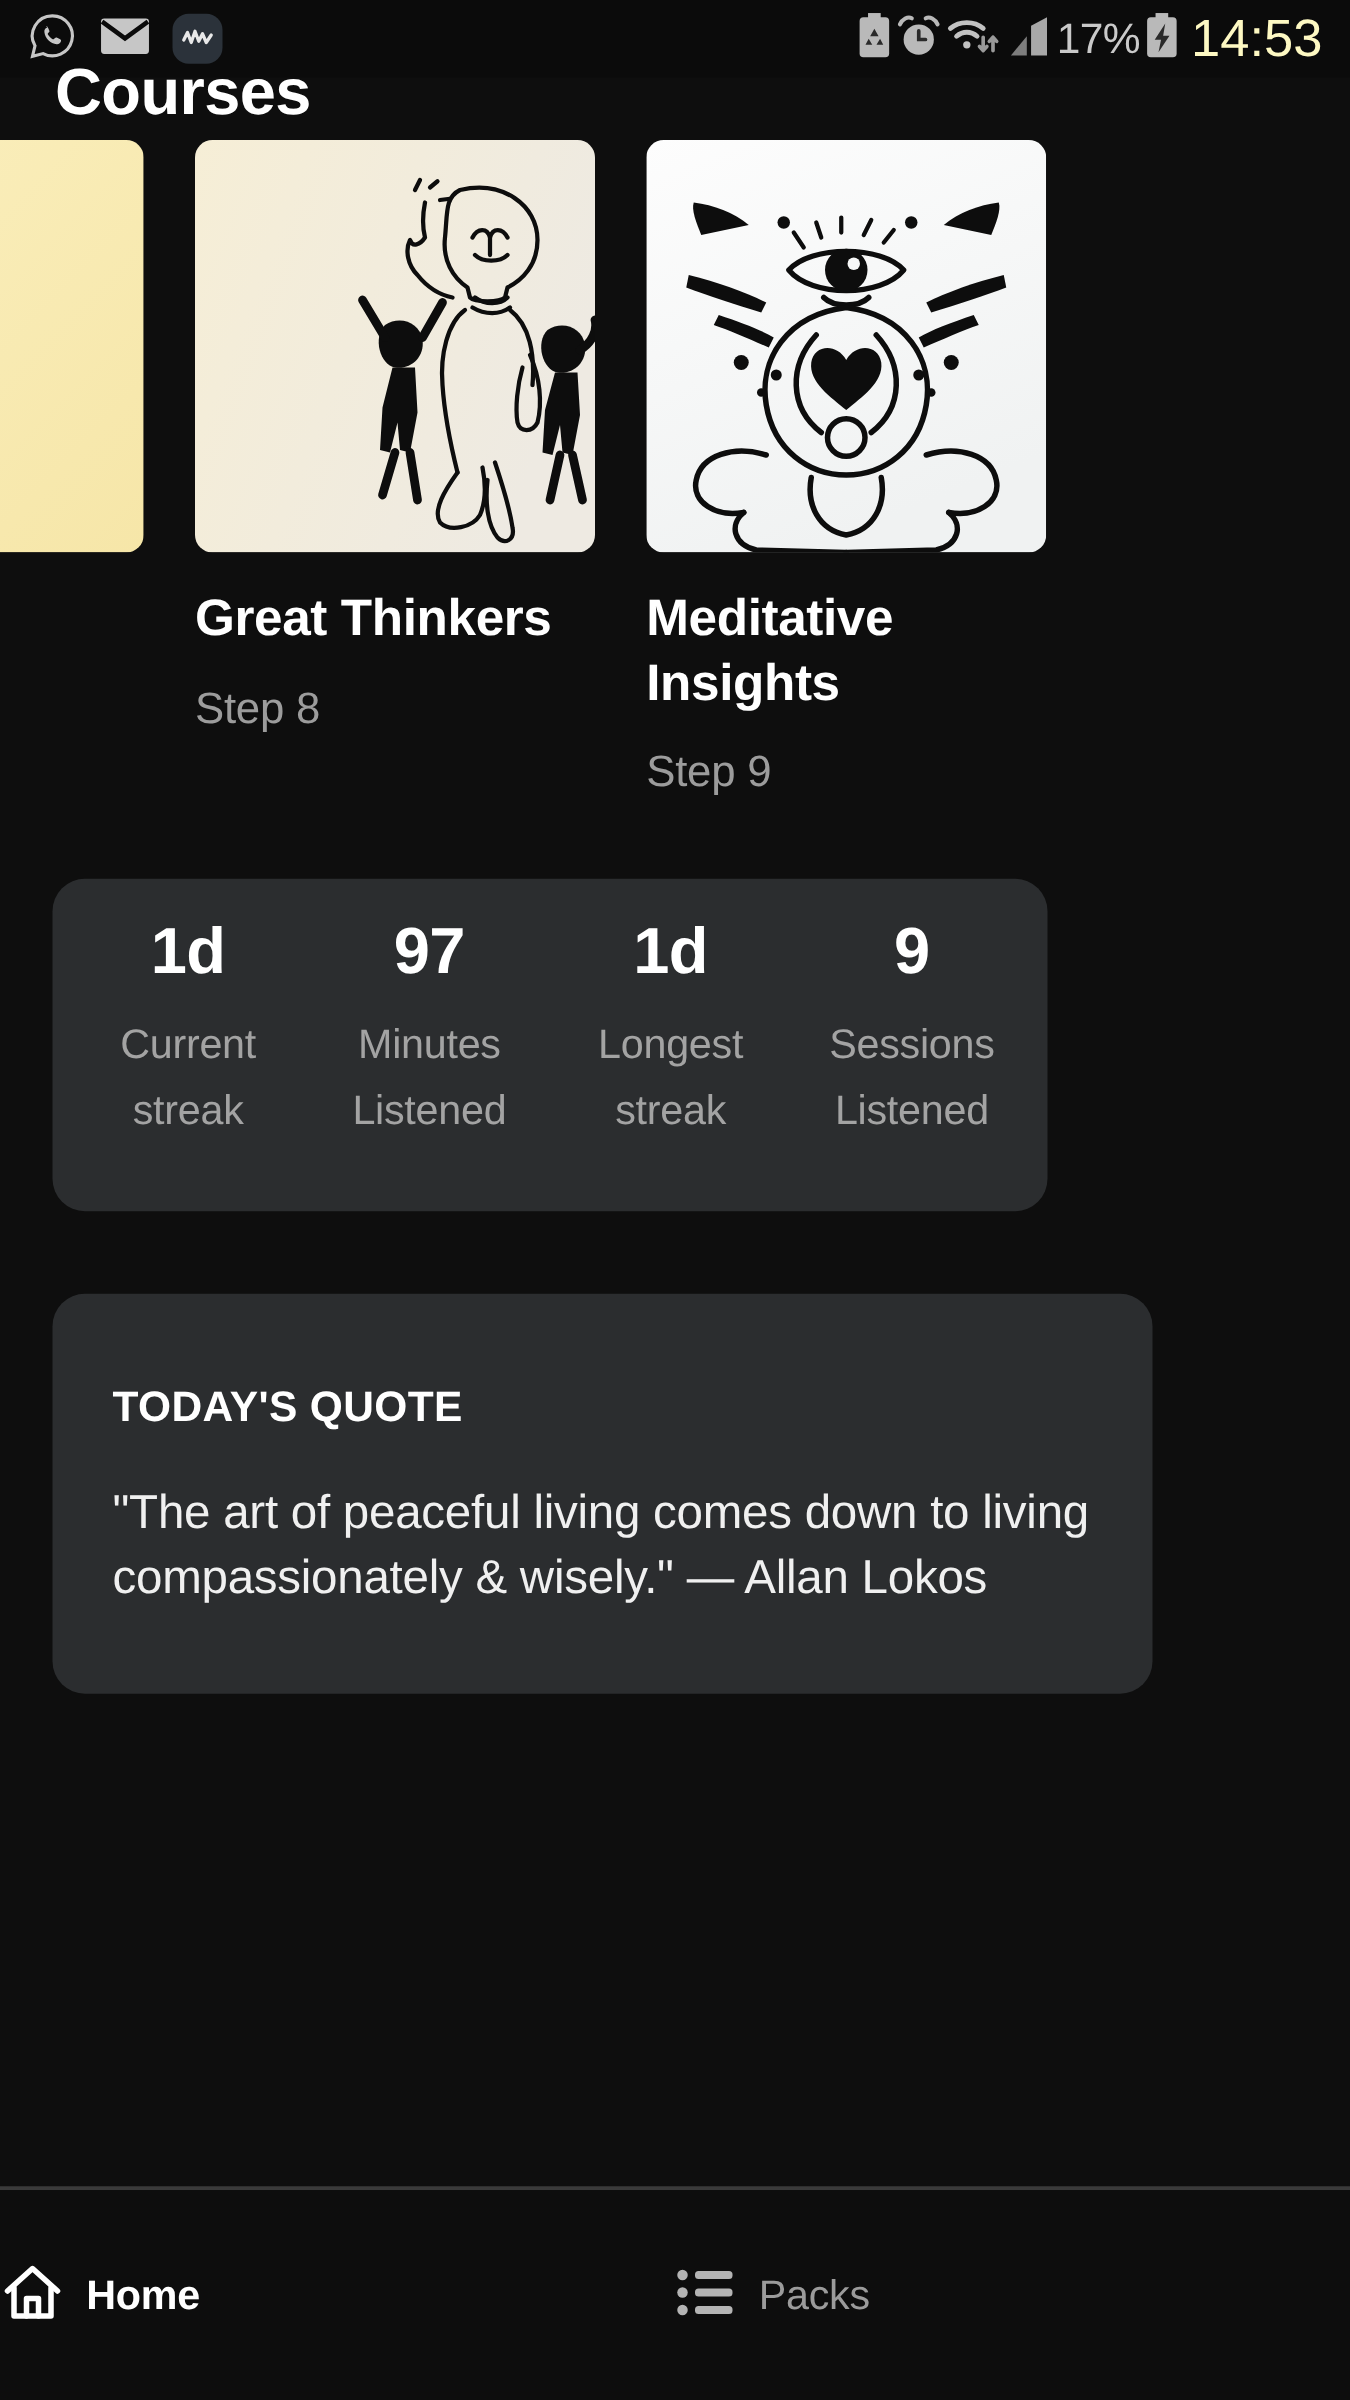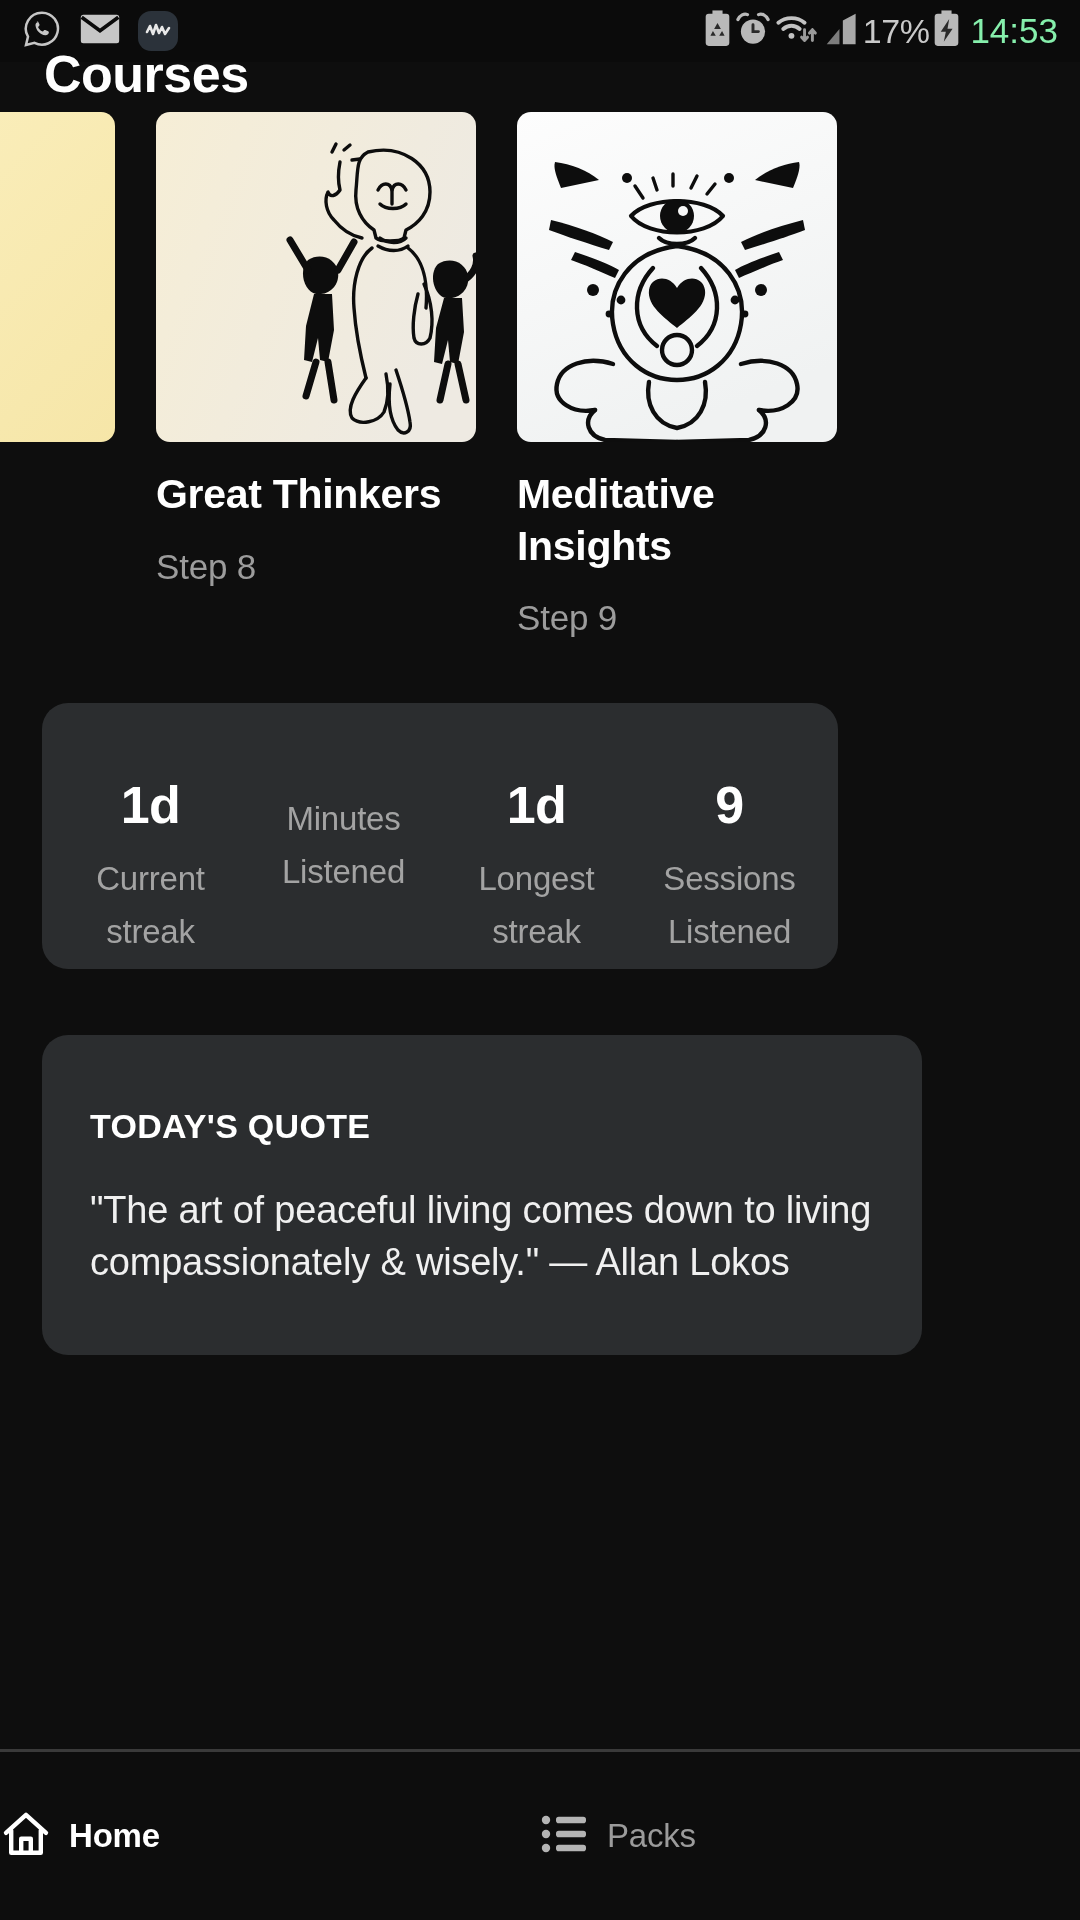--- a/index.html
+++ b/index.html
@@ -14,21 +14,21 @@
   
   .statusbar {
     position:absolute; top:0; left:0; width:1080px; height:62px;
     display:flex; align-items:center; padding:0 22px;
     background:#0b0b0b;
   }
   .sb-left { display:flex; align-items:center; gap:18px; }
   .sb-right { margin-left:auto; display:flex; align-items:center; gap:4px; }
   .sb-icon { display:block; }
   .sb-text { color:#c9c9c9; font-size:34px; letter-spacing:-0.5px; font-family:"Liberation Sans", sans-serif; }
-  .sb-clock { color:#86efac; font-size:35px; letter-spacing:0px; margin-left:6px; }
+  .sb-clock { color:#fef9c3; font-size:42px; letter-spacing:0px; margin-left:6px; }
   .app-badge {
     width:40px; height:40px; border-radius:13px; background:#2b323a;
     display:flex; align-items:center; justify-content:center;
   }
 
   
   .page-title {
     position:absolute; top:44px; left:44px;
     color:#ffffff; font-size:52px; font-weight:bold; letter-spacing:-0.5px;
   }
@@ -50,21 +50,21 @@
     line-height:1.26; letter-spacing:-0.3px;
   }
   .course-step {
     margin-top:26px; color:#9c9c9c; font-size:35px; letter-spacing:-0.2px;
   }
 
   
   .stats-card {
     position:absolute; top:703px; left:42px; width:796px; height:266px;
     background:#2b2d2f; border-radius:26px;
-    display:flex; align-items:flex-start; padding:72px 12px 0 12px;
+    display:flex; align-items:flex-start; padding:28px 12px 0 12px;
   }
   .stat { flex:1; text-align:center; }
   .stat-value { color:#ffffff; font-size:52px; font-weight:bold; letter-spacing:-0.5px; }
   .stat-label {
     margin-top:18px; color:#a3a3a3; font-size:33px; line-height:1.6;
     letter-spacing:-0.2px;
   }
 
   
   .quote-card {
@@ -321,20 +321,21 @@
 
   <div class="stats-card">
     <div class="stat">
       <div class="stat-value">1d</div>
       <div class="stat-label">
         <span>Current</span><br>
         <span>streak</span>
       </div>
     </div>
     <div class="stat">
+      <div class="stat-value">97</div>
       <div class="stat-label">
         <span>Minutes</span><br>
         <span>Listened</span>
       </div>
     </div>
     <div class="stat">
       <div class="stat-value">1d</div>
       <div class="stat-label">
         <span>Longest</span><br>
         <span>streak</span>

